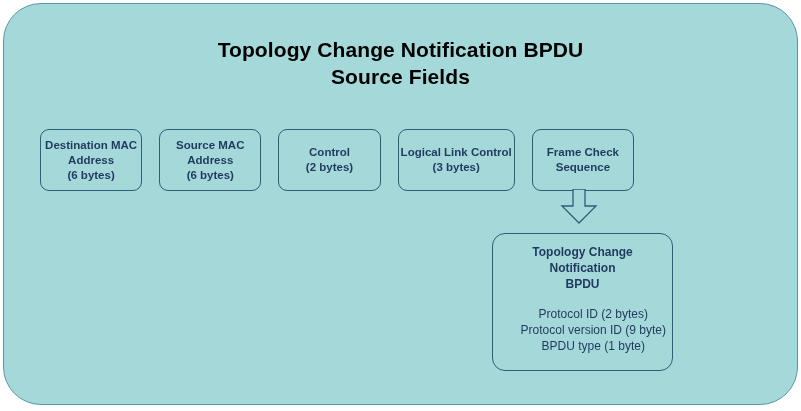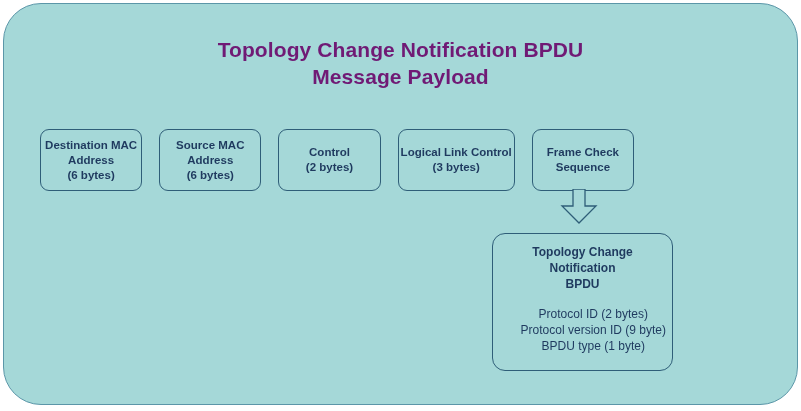--- a/index.html
+++ b/index.html
@@ -28,21 +28,21 @@
     background: #a5d8d8;
     border: 1.5px solid #5b96a8;
     border-radius: 38px;
   }
   .diagram-title {
     position: absolute;
     left: 0;
     top: 36px;
     width: 801px;
     text-align: center;
-    color: #701a75;
+    color: #000000;
     font-size: 21px;
     font-weight: bold;
     line-height: 27px;
     letter-spacing: 0.1px;
   }
   .field-row {
     position: absolute;
     left: 40px;
     top: 129px;
     width: 594px;
@@ -119,21 +119,21 @@
 </style>
 </head>
 <body>
 
 <div id="canvas">
 
   <div class="panel"></div>
 
   <div class="diagram-title">
     <span class="ln">Topology Change Notification BPDU</span><br>
-    <span class="ln">Message Payload</span>
+    <span class="ln">Source Fields</span>
   </div>
 
   <div class="field-row">
 
     <div class="field-box">
       <span class="ln">Destination MAC</span>
       <span class="ln">Address</span>
       <span class="ln">(6 bytes)</span>
     </div>
 

